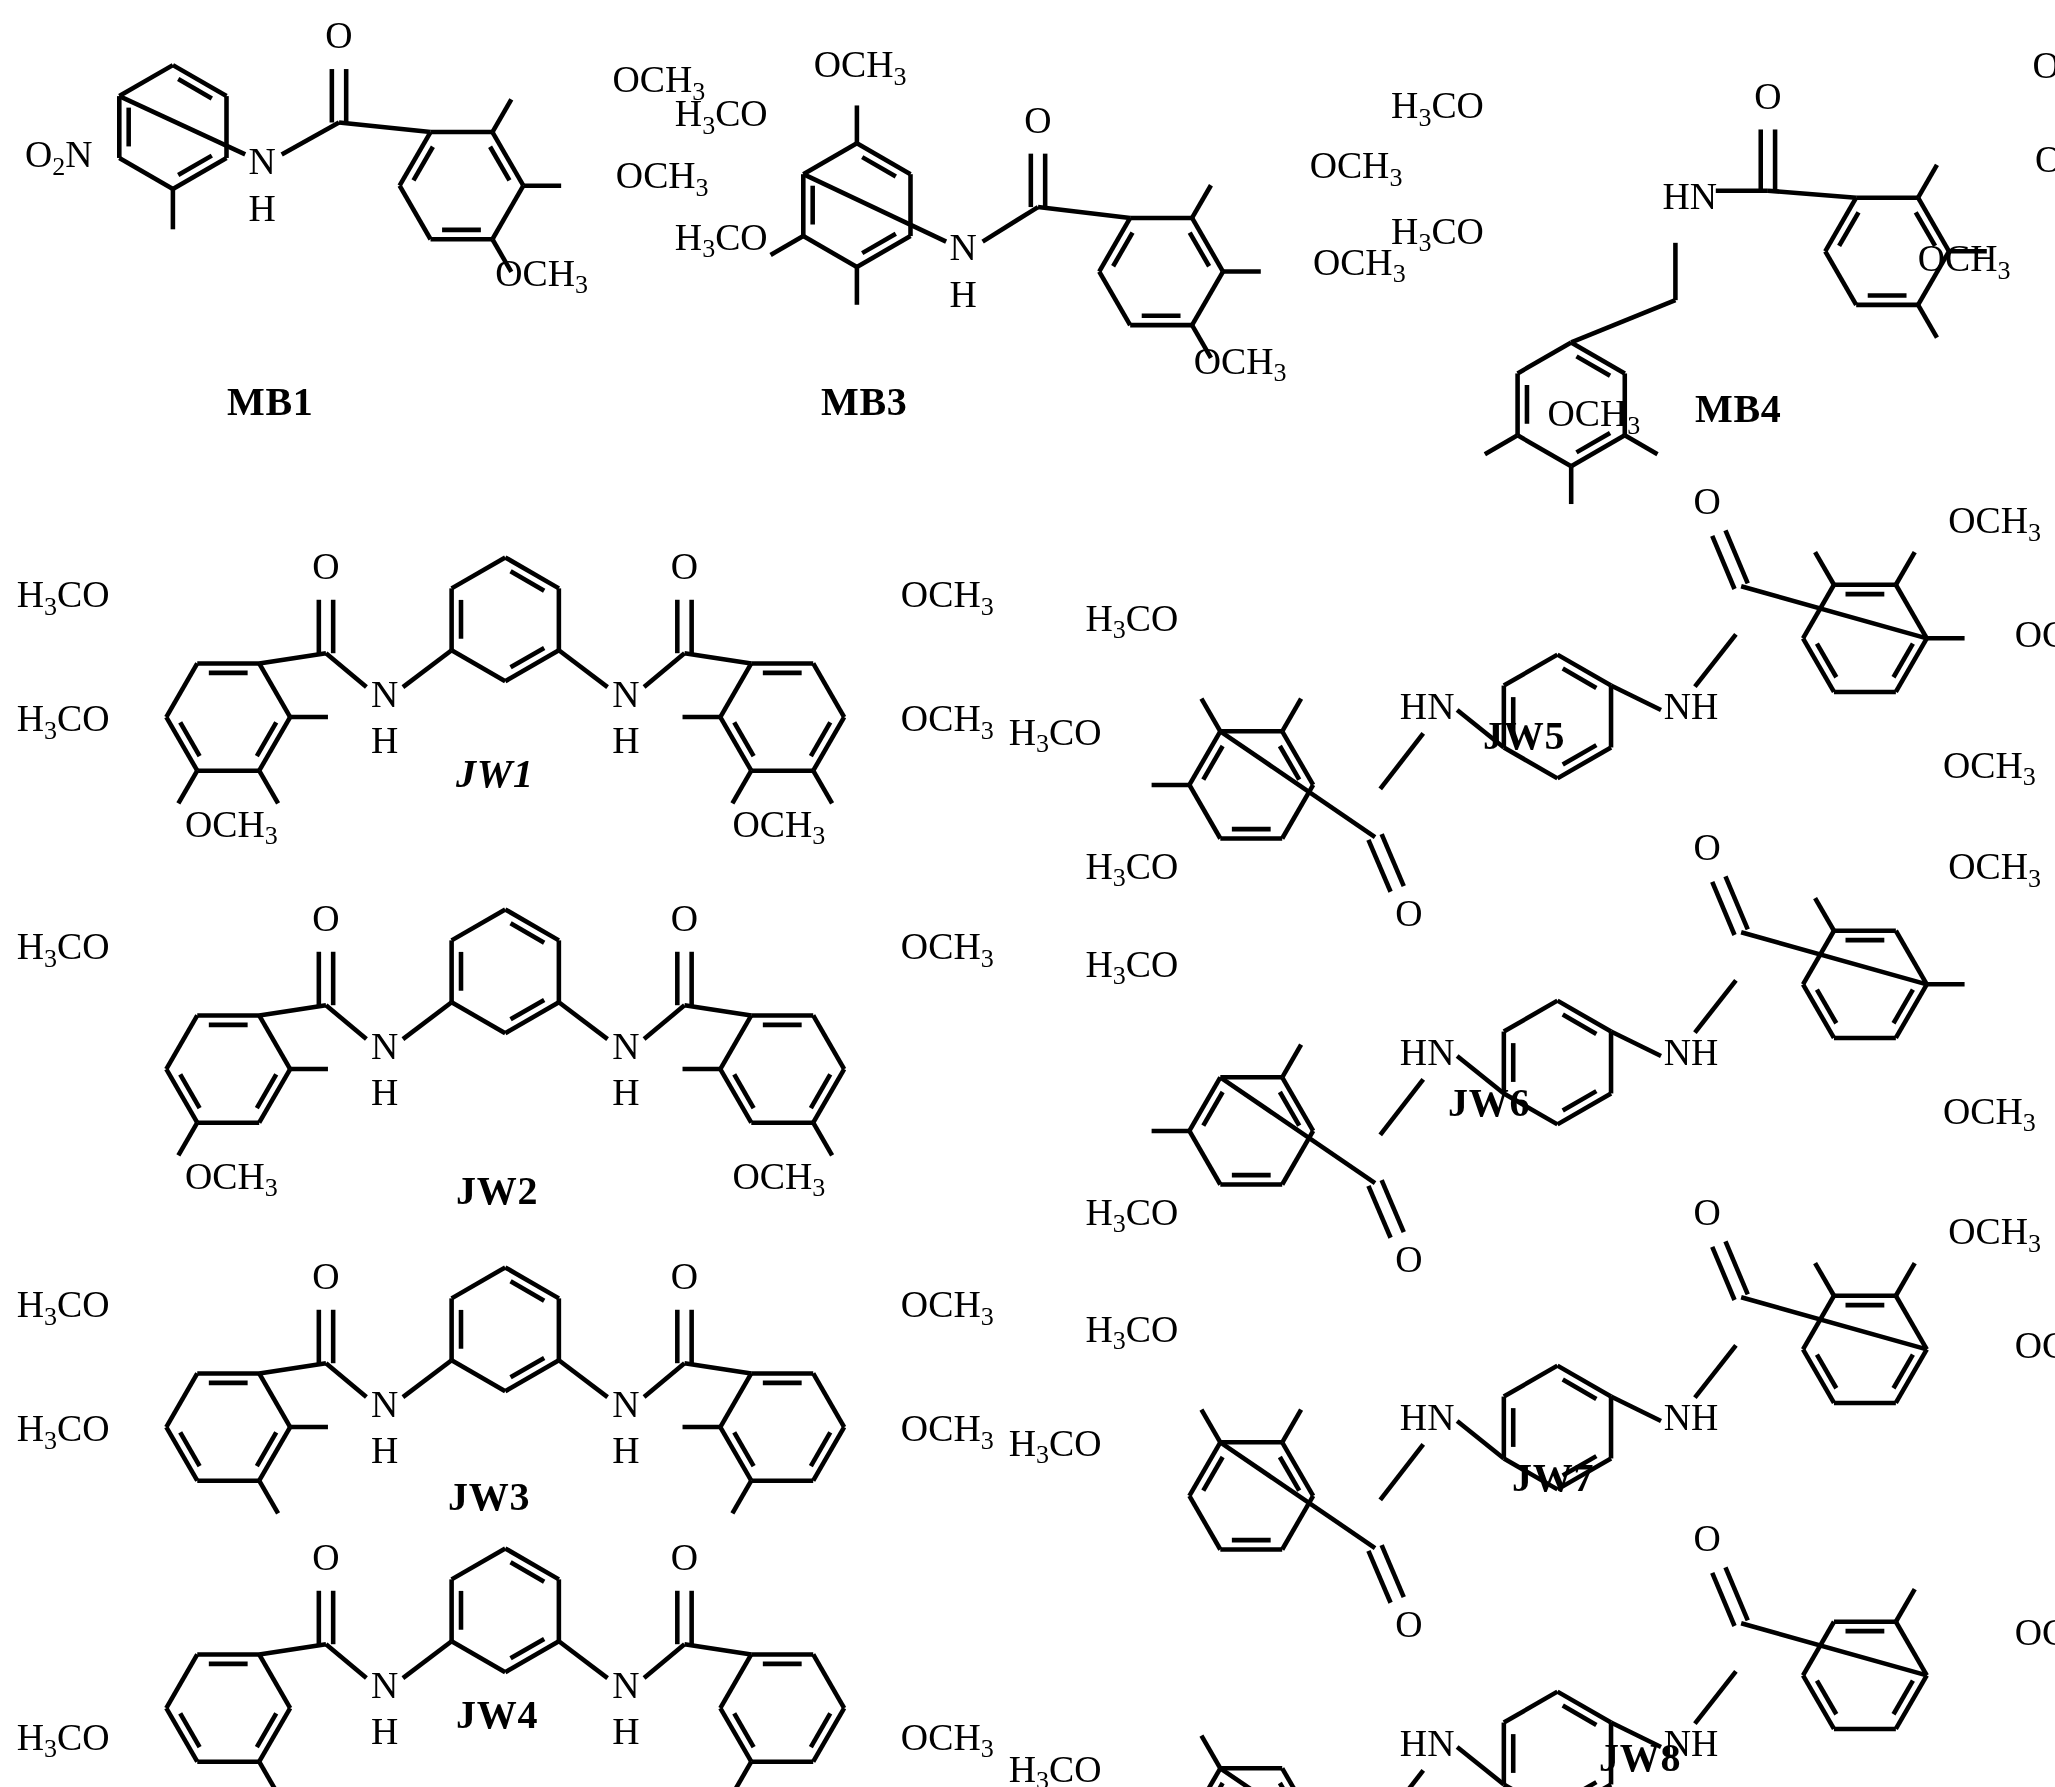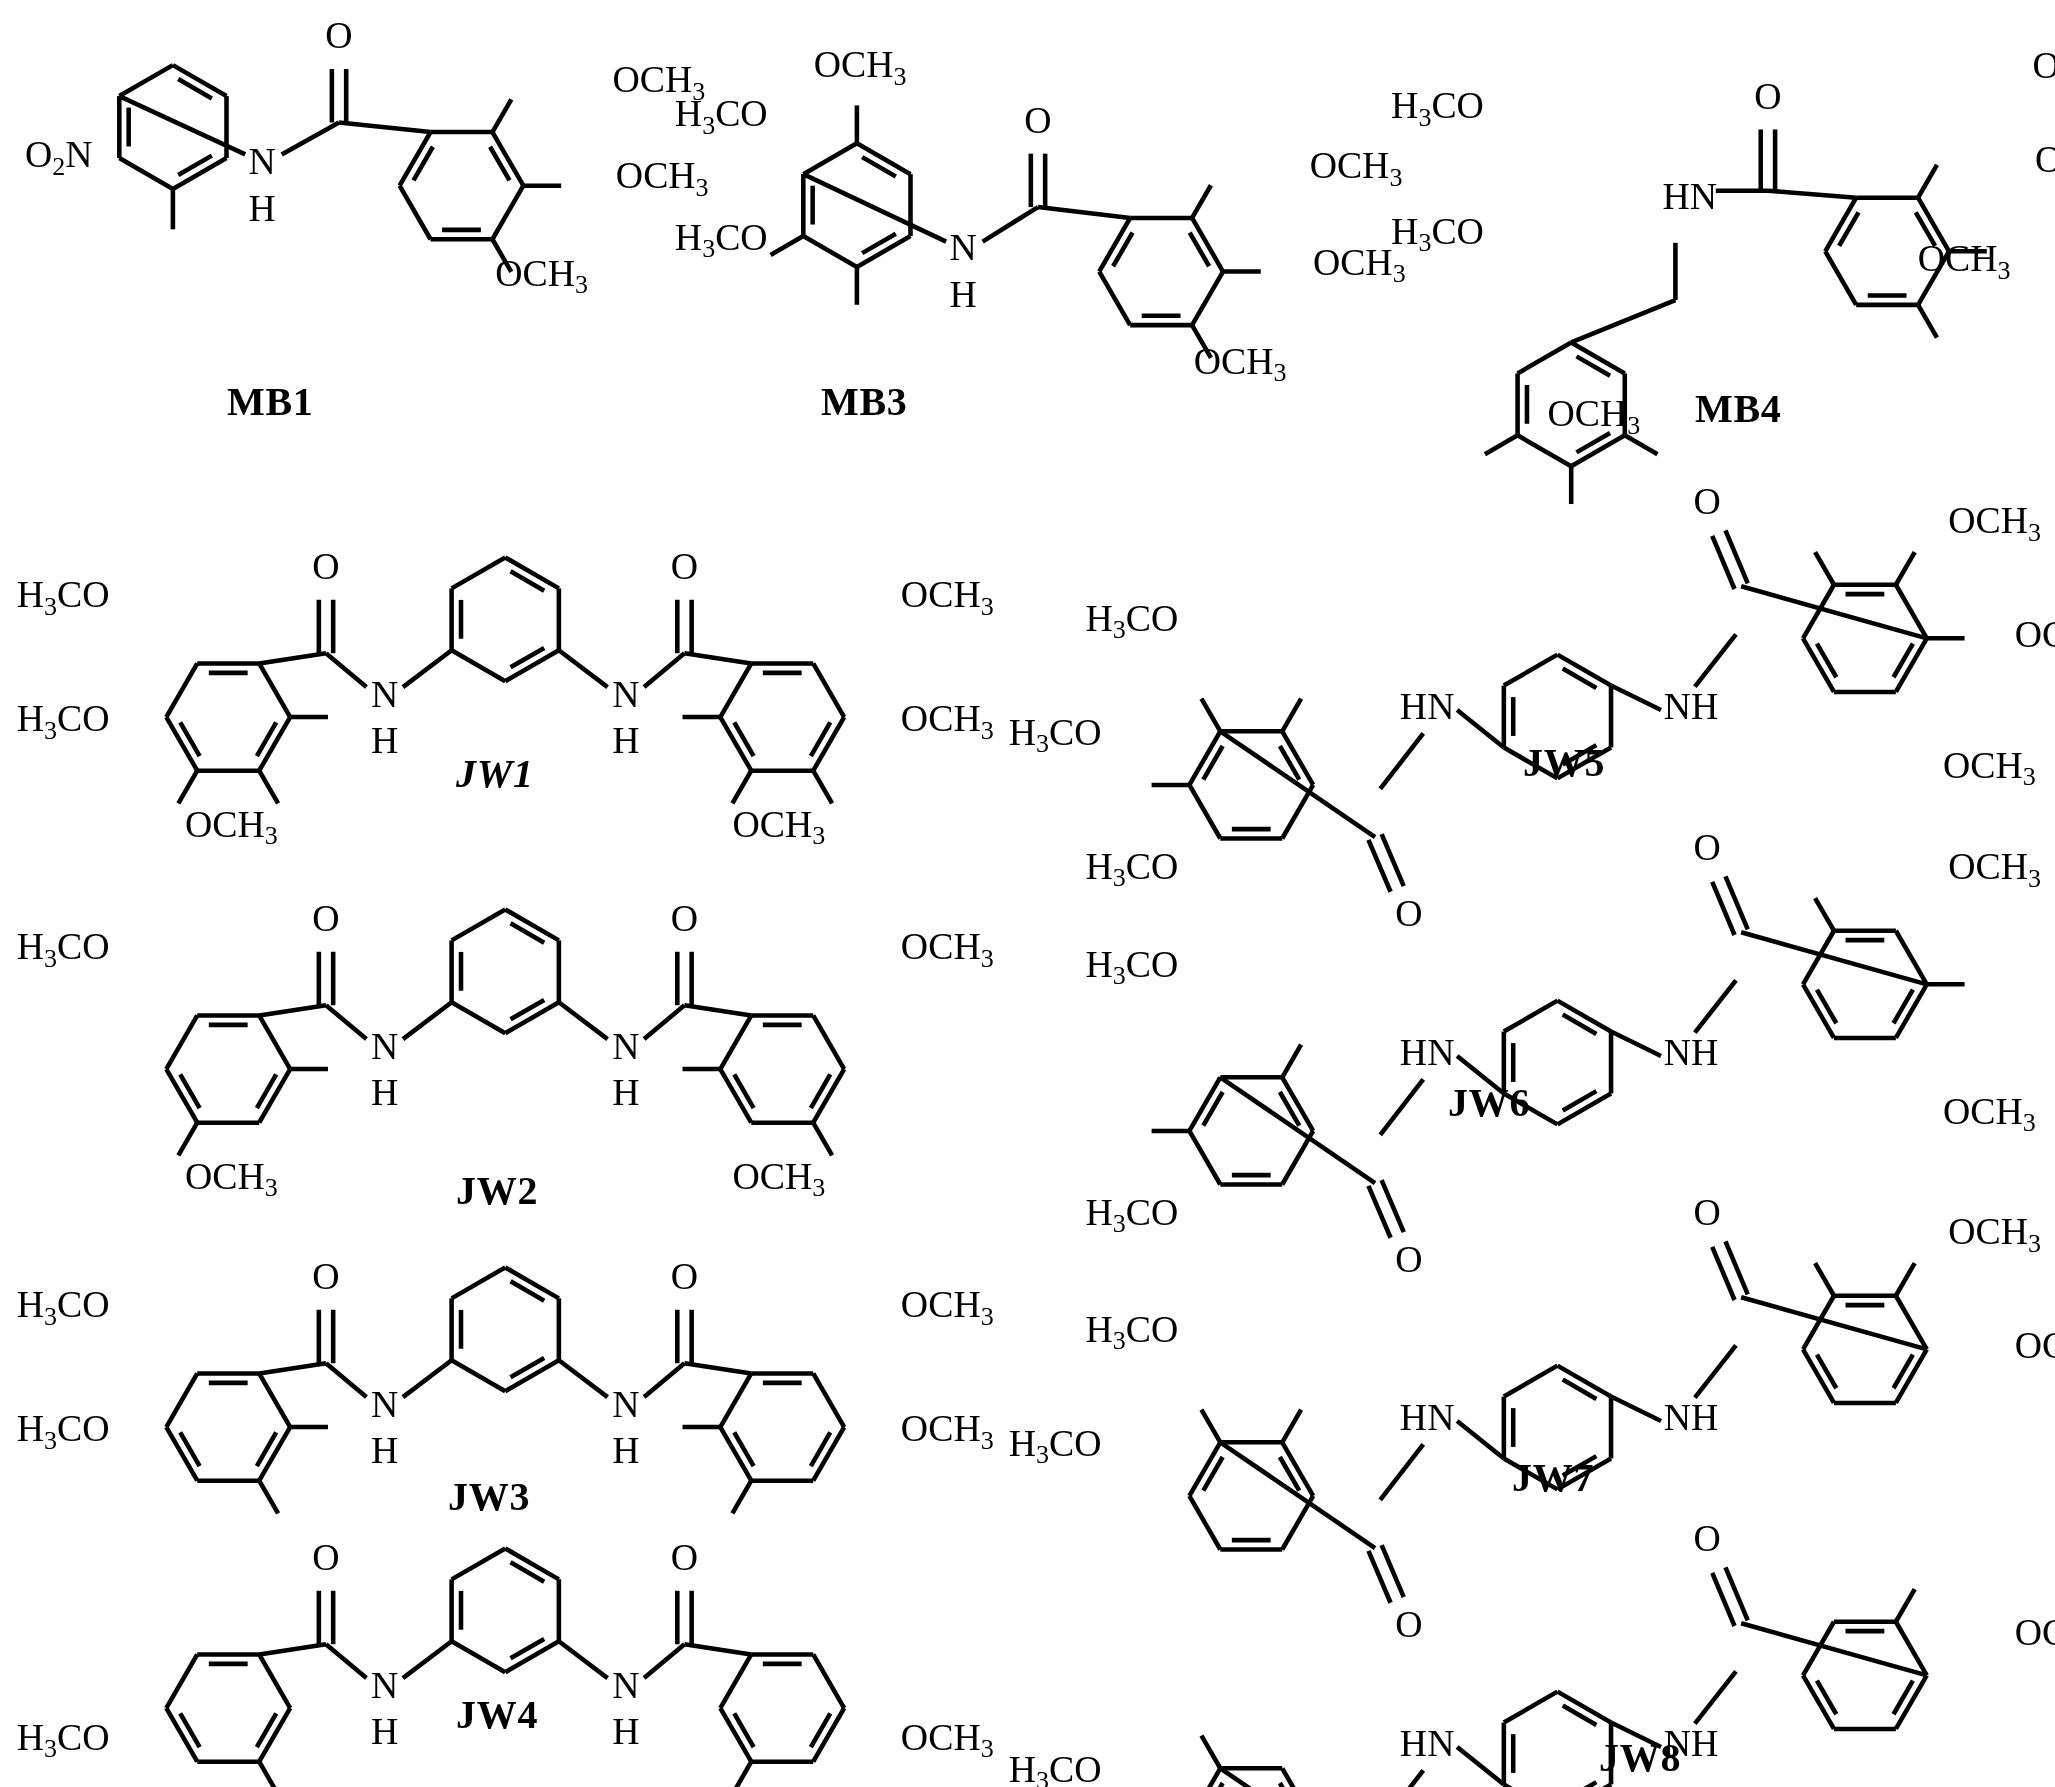--- a/index.html
+++ b/index.html
@@ -273,21 +273,21 @@
           <line x1="1188.11" y1="299.7297720990128" x2="1158.3275" y2="248.14496892259265" stroke="#000000" stroke-width="7" stroke-linecap="butt"></line>
           <line x1="1184.5" y1="157.7275866404783" x2="1155.5" y2="107.49811322098085" stroke="#000000" stroke-width="7" stroke-linecap="butt"></line>
           <text x="1360" y="65" class="atom" text-anchor="start"><tspan dy="0">OCH</tspan><tspan class="sub" dy="16">3</tspan></text>
           <line x1="1279.5" y1="157.72758664047834" x2="1308.5" y2="107.4981132209809" stroke="#000000" stroke-width="7" stroke-linecap="butt"></line>
           <text x="1462" y="240" class="atom" text-anchor="start"><tspan dy="0">OCH</tspan><tspan class="sub" dy="16">3</tspan></text>
           <line x1="1327" y1="240" x2="1385" y2="240" stroke="#000000" stroke-width="7" stroke-linecap="butt"></line>
           <text x="1352" y="440" class="atom" text-anchor="start"><tspan dy="0">OCH</tspan><tspan class="sub" dy="16">3</tspan></text>
         </g>
       </svg>
     </div>
-    <div class="clabel" style="left: 1483px; top: 739px; margin-left: 40px;">JW5</div>
+    <div class="clabel" style="left: 1483px; top: 712px;">JW5</div>
     <div class="mol" style="left: 0px; top: 854px;">
       <svg width="1017" height="365" viewBox="0 0 1560 560">
         <g>
           <line x1="775" y1="85" x2="857.2724133595217" y2="132.5" stroke="#000000" stroke-width="7" stroke-linecap="butt"></line>
           <line x1="857.2724133595217" y1="132.5" x2="857.2724133595217" y2="227.5" stroke="#000000" stroke-width="7" stroke-linecap="butt"></line>
           <line x1="857.2724133595217" y1="227.5" x2="775" y2="275" stroke="#000000" stroke-width="7" stroke-linecap="butt"></line>
           <line x1="775" y1="275" x2="692.7275866404783" y2="227.5" stroke="#000000" stroke-width="7" stroke-linecap="butt"></line>
           <line x1="692.7275866404783" y1="227.5" x2="692.7275866404783" y2="132.5" stroke="#000000" stroke-width="7" stroke-linecap="butt"></line>
           <line x1="692.7275866404783" y1="132.5" x2="775" y2="85" stroke="#000000" stroke-width="7" stroke-linecap="butt"></line>
           <line x1="783.1449689225926" y1="106.3275" x2="834.7297720990127" y2="136.11" stroke="#000000" stroke-width="7" stroke-linecap="butt"></line>

